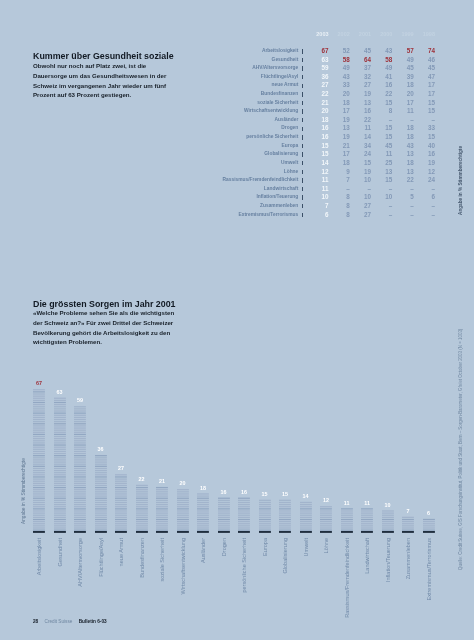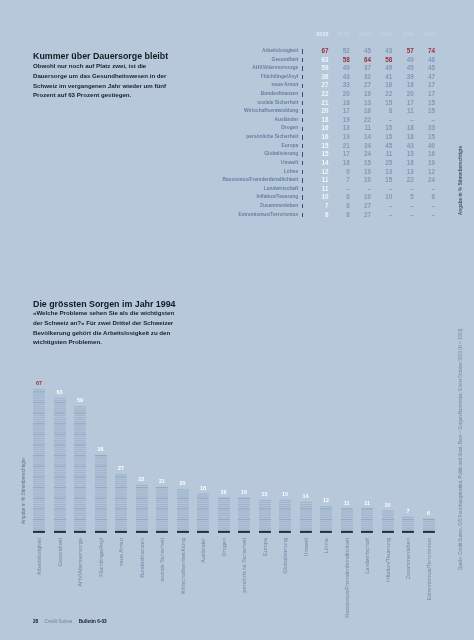--- a/index.html
+++ b/index.html
@@ -27,21 +27,21 @@
   .barval{position:absolute;width:11.5px;text-align:center;font-size:5.4px;font-weight:bold;color:#fff;}
   .barlbl{position:absolute;font-size:5.55px;color:#7089a8;white-space:nowrap;transform-origin:0 0;transform:rotate(-90deg);text-align:right;direction:ltr;}
   .ylab{position:absolute;font-size:4.8px;color:#5f7793;white-space:nowrap;transform-origin:0 0;transform:rotate(-90deg);}
   .vert{position:absolute;white-space:nowrap;transform-origin:left top;transform:rotate(-90deg);}
   .footer{position:absolute;left:33px;top:619px;font-size:4.7px;}
 </style>
 </head>
 <body>
 
 <div class="page">
-  <div class="h1" style="left:33px;top:51px">Kummer über Dauersorge bleibt</div>
+  <div class="h1" style="left:33px;top:51px">Kummer über Gesundheit soziale</div>
   <div class="lead" style="left:33px;top:61px">Obwohl nur noch auf Platz zwei, ist die Dauersorge um das Gesundheitswesen in der Schweiz im vergangenen Jahr wieder um fünf Prozent auf 63 Prozent gestiegen.</div>
 
   <div class="tbl">
     <table id="tbl-el">
         <colgroup>
           <col class="c-lbl">
           <col class="c-tick">
           <col class="c-num">
           <col class="c-num">
           <col class="c-num">
@@ -259,21 +259,21 @@
             <td class="num">8</td>
             <td class="num">27</td>
             <td class="num">–</td>
             <td class="num">–</td>
             <td class="num">–</td>
           </tr>
         </tbody>
       </table>
   </div>
 
-  <div class="h1" style="left:33px;top:299px">Die grössten Sorgen im Jahr 1994</div>
+  <div class="h1" style="left:33px;top:299px">Die grössten Sorgen im Jahr 2001</div>
   <div class="lead2" style="left:33px;top:308px">«Welche Probleme sehen Sie als die wichtigsten der Schweiz an?» Für zwei Drittel der Schweizer Bevölkerung gehört die Arbeitslosigkeit zu den wichtigsten Problemen.</div>
 
   <div id="chart">
       <svg class="bar" style="left:0px" width="11.9" height="145.5">
         <rect x="0" y="141.50" width="11.9" height="1.25" fill="#92a7c2"></rect>
         <rect x="0" y="139.37" width="11.9" height="1.25" fill="#a2b4cc"></rect>
         <rect x="0" y="137.25" width="11.9" height="1.25" fill="#a2b4cc"></rect>
         <rect x="0" y="135.12" width="11.9" height="1.25" fill="#a2b4cc"></rect>
         <rect x="0" y="132.99" width="11.9" height="1.25" fill="#a2b4cc"></rect>
         <rect x="0" y="130.87" width="11.9" height="1.25" fill="#92a7c2"></rect>

